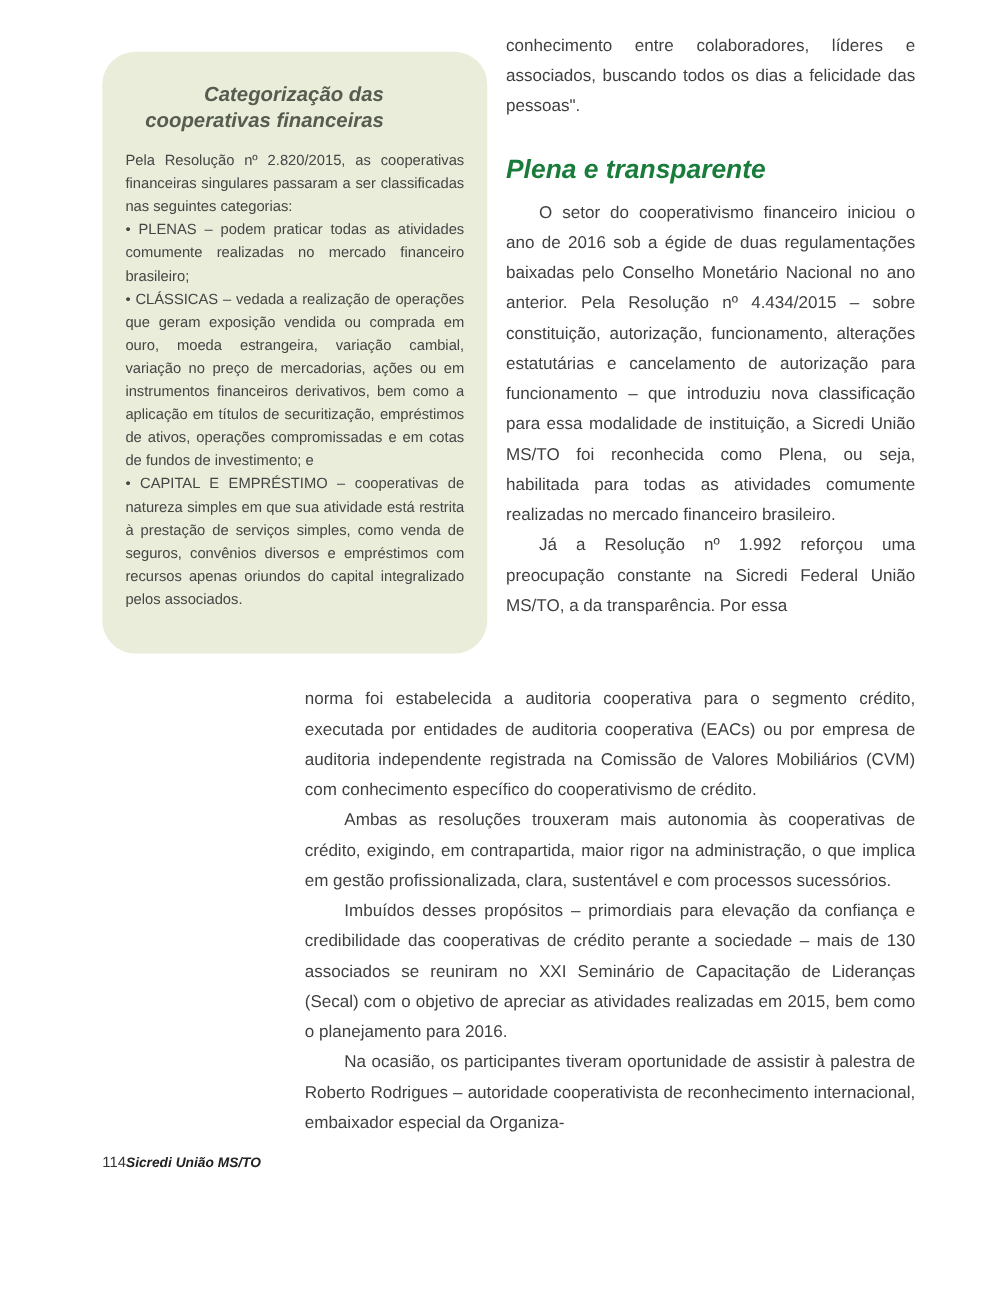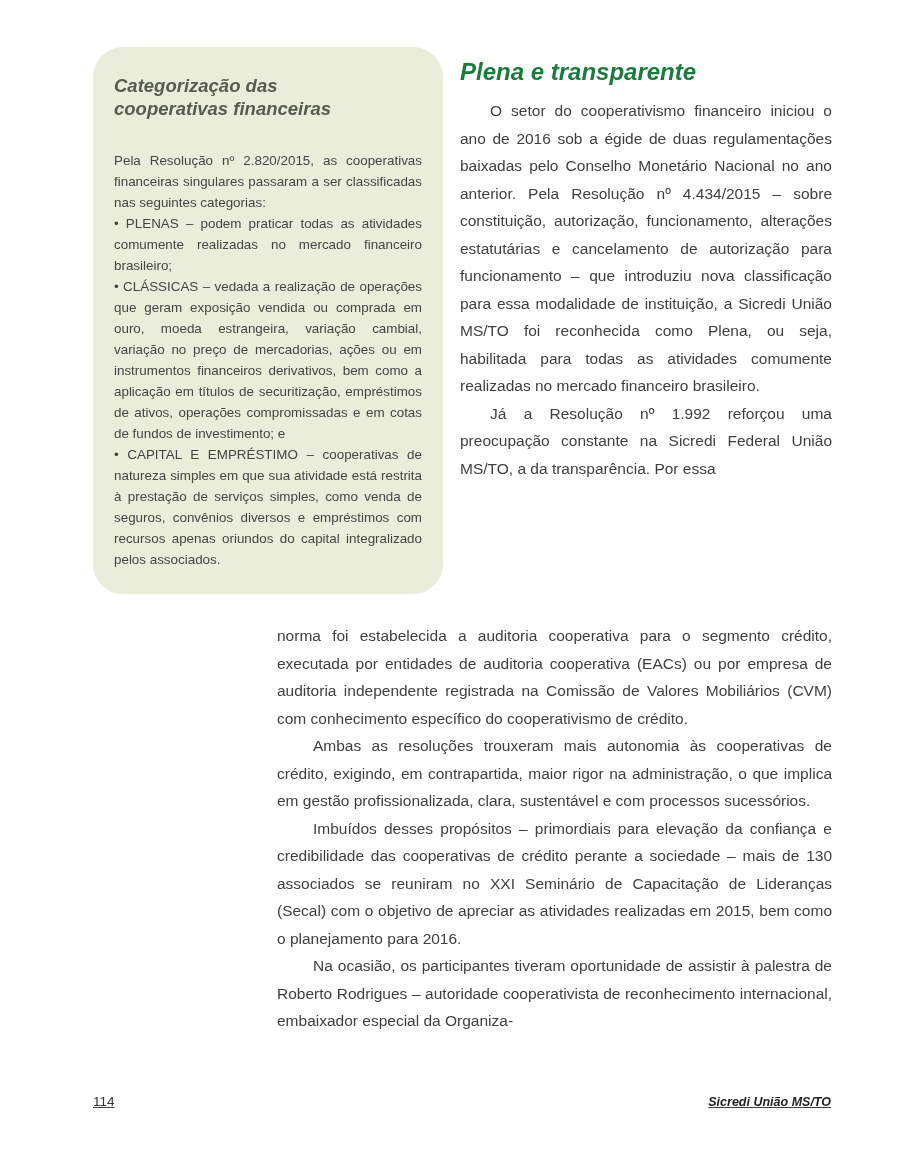--- a/index.html
+++ b/index.html
@@ -15,25 +15,26 @@
   .sidebar-box{
     position:absolute;left:93px;top:47px;
     width:350px;height:547px;
     box-sizing:border-box;
     background:var(--box-bg,#e9edd9);
     border-radius:30px;
     padding:27px 21px 0 21px;
     overflow:hidden;
   }
   .sidebar-box h2{
-    margin:0 0 30px 0;
+    margin:0 0 15px 0;
     max-width:235px;
     font-size:18.5px;line-height:23px;
     font-weight:bold;font-style:italic;
     color:var(--box-title,#575c50);
+    text-align:right;
   }
   .sidebar-box p{
     margin:0;
     font-size:13.4px;line-height:21px;
     text-align:justify;
     color:#454545;
   }
   
   .col-right{
     position:absolute;left:460px;top:28px;width:372px;
@@ -55,40 +56,41 @@
     position:absolute;left:277px;top:622px;width:555px;
   }
   .block-full p{
     margin:0;
     font-size:15.5px;line-height:27.5px;
     text-align:justify;
   }
   .block-full .indent{text-indent:36px;}
   
   .footer{
-    position:absolute;left:93px;top:1094px;width:738px;
-    display:flex;justify-content:space-between;align-items:baseline;text-decoration:underline;
+    position:absolute;left:93px;top:1049px;width:738px;
+    display:flex;justify-content:flex-start;align-items:baseline;
   }
   .page-number{font-size:13.5px;color:#333333;}
   .publication{font-size:12.5px;font-weight:bold;font-style:italic;color:#222222;}
 </style>
 </head>
 <body>
 
 <div class="page">
 
   <aside class="sidebar-box">
     <h2>Categorização das cooperativas financeiras</h2>
     <p>Pela Resolução nº 2.820/2015, as cooperativas financeiras singulares passaram a ser classificadas nas seguintes categorias:</p>
     <p>• PLENAS – podem praticar todas as atividades comumente realizadas no mercado financeiro brasileiro;</p>
     <p>• CLÁSSICAS – vedada a realização de operações que geram exposição vendida ou comprada em ouro, moeda estrangeira, variação cambial, variação no preço de mercadorias, ações ou em instrumentos financeiros derivativos, bem como a aplicação em títulos de securitização, empréstimos de ativos, operações compromissadas e em cotas de fundos de investimento; e</p>
     <p>• CAPITAL E EMPRÉSTIMO – cooperativas de natureza simples em que sua atividade está restrita à prestação de serviços simples, como venda de seguros, convênios diversos e empréstimos com recursos apenas oriundos do capital integralizado pelos associados.</p>
   </aside>
 
   <div class="col-right">
+    <p>conhecimento entre colaboradores, líderes e associados, buscando todos os dias a felicidade das pessoas".</p>
     <h1>Plena e transparente</h1>
     <p class="indent">O setor do cooperativismo financeiro iniciou o ano de 2016 sob a égide de duas regulamentações baixadas pelo Conselho Monetário Nacional no ano anterior. Pela Resolução nº 4.434/2015 – sobre constituição, autorização, funcionamento, alterações estatutárias e cancelamento de autorização para funcionamento – que introduziu nova classificação para essa modalidade de instituição, a Sicredi União MS/TO foi reconhecida como Plena, ou seja, habilitada para todas as atividades comumente realizadas no mercado financeiro brasileiro.</p>
     <p class="indent">Já a Resolução nº 1.992 reforçou uma preocupação constante na Sicredi Federal União MS/TO, a da transparência. Por essa</p>
   </div>
 
   <div class="block-full">
     <p>norma foi estabelecida a auditoria cooperativa para o segmento crédito, executada por entidades de auditoria cooperativa (EACs) ou por empresa de auditoria independente registrada na Comissão de Valores Mobiliários (CVM) com conhecimento específico do cooperativismo de crédito.</p>
     <p class="indent">Ambas as resoluções trouxeram mais autonomia às cooperativas de crédito, exigindo, em contrapartida, maior rigor na administração, o que implica em gestão profissionalizada, clara, sustentável e com processos sucessórios.</p>
     <p class="indent">Imbuídos desses propósitos – primordiais para elevação da confiança e credibilidade das cooperativas de crédito perante a sociedade – mais de 130 associados se reuniram no XXI Seminário de Capacitação de Lideranças (Secal) com o objetivo de apreciar as atividades realizadas em 2015, bem como o planejamento para 2016.</p>
     <p class="indent">Na ocasião, os participantes tiveram oportunidade de assistir à palestra de Roberto Rodrigues – autoridade cooperativista de reconhecimento internacional, embaixador especial da Organiza-</p>

